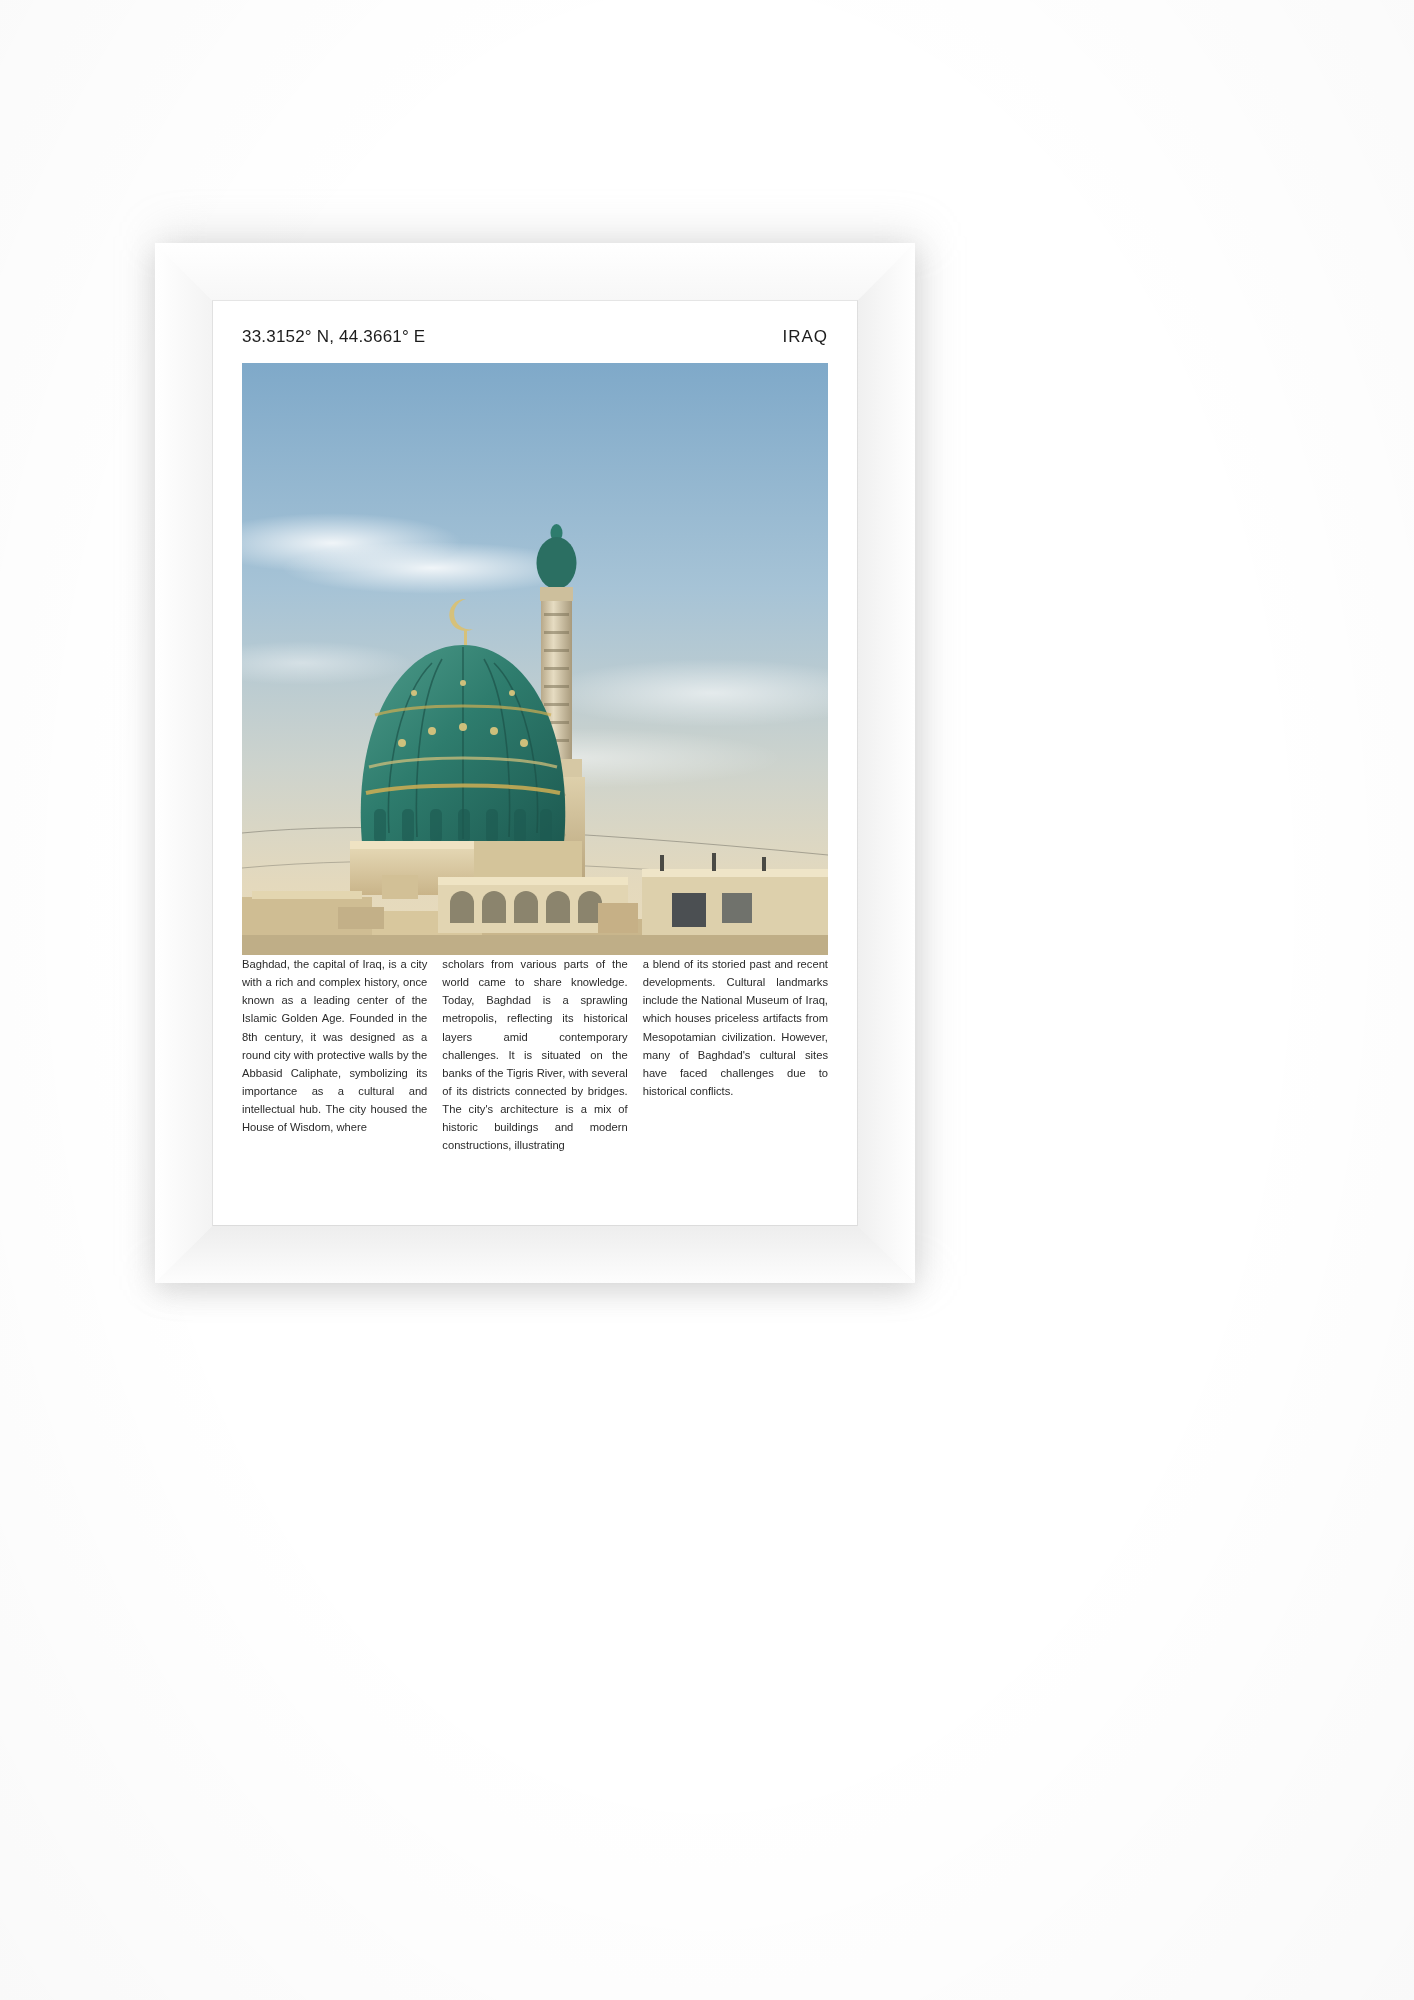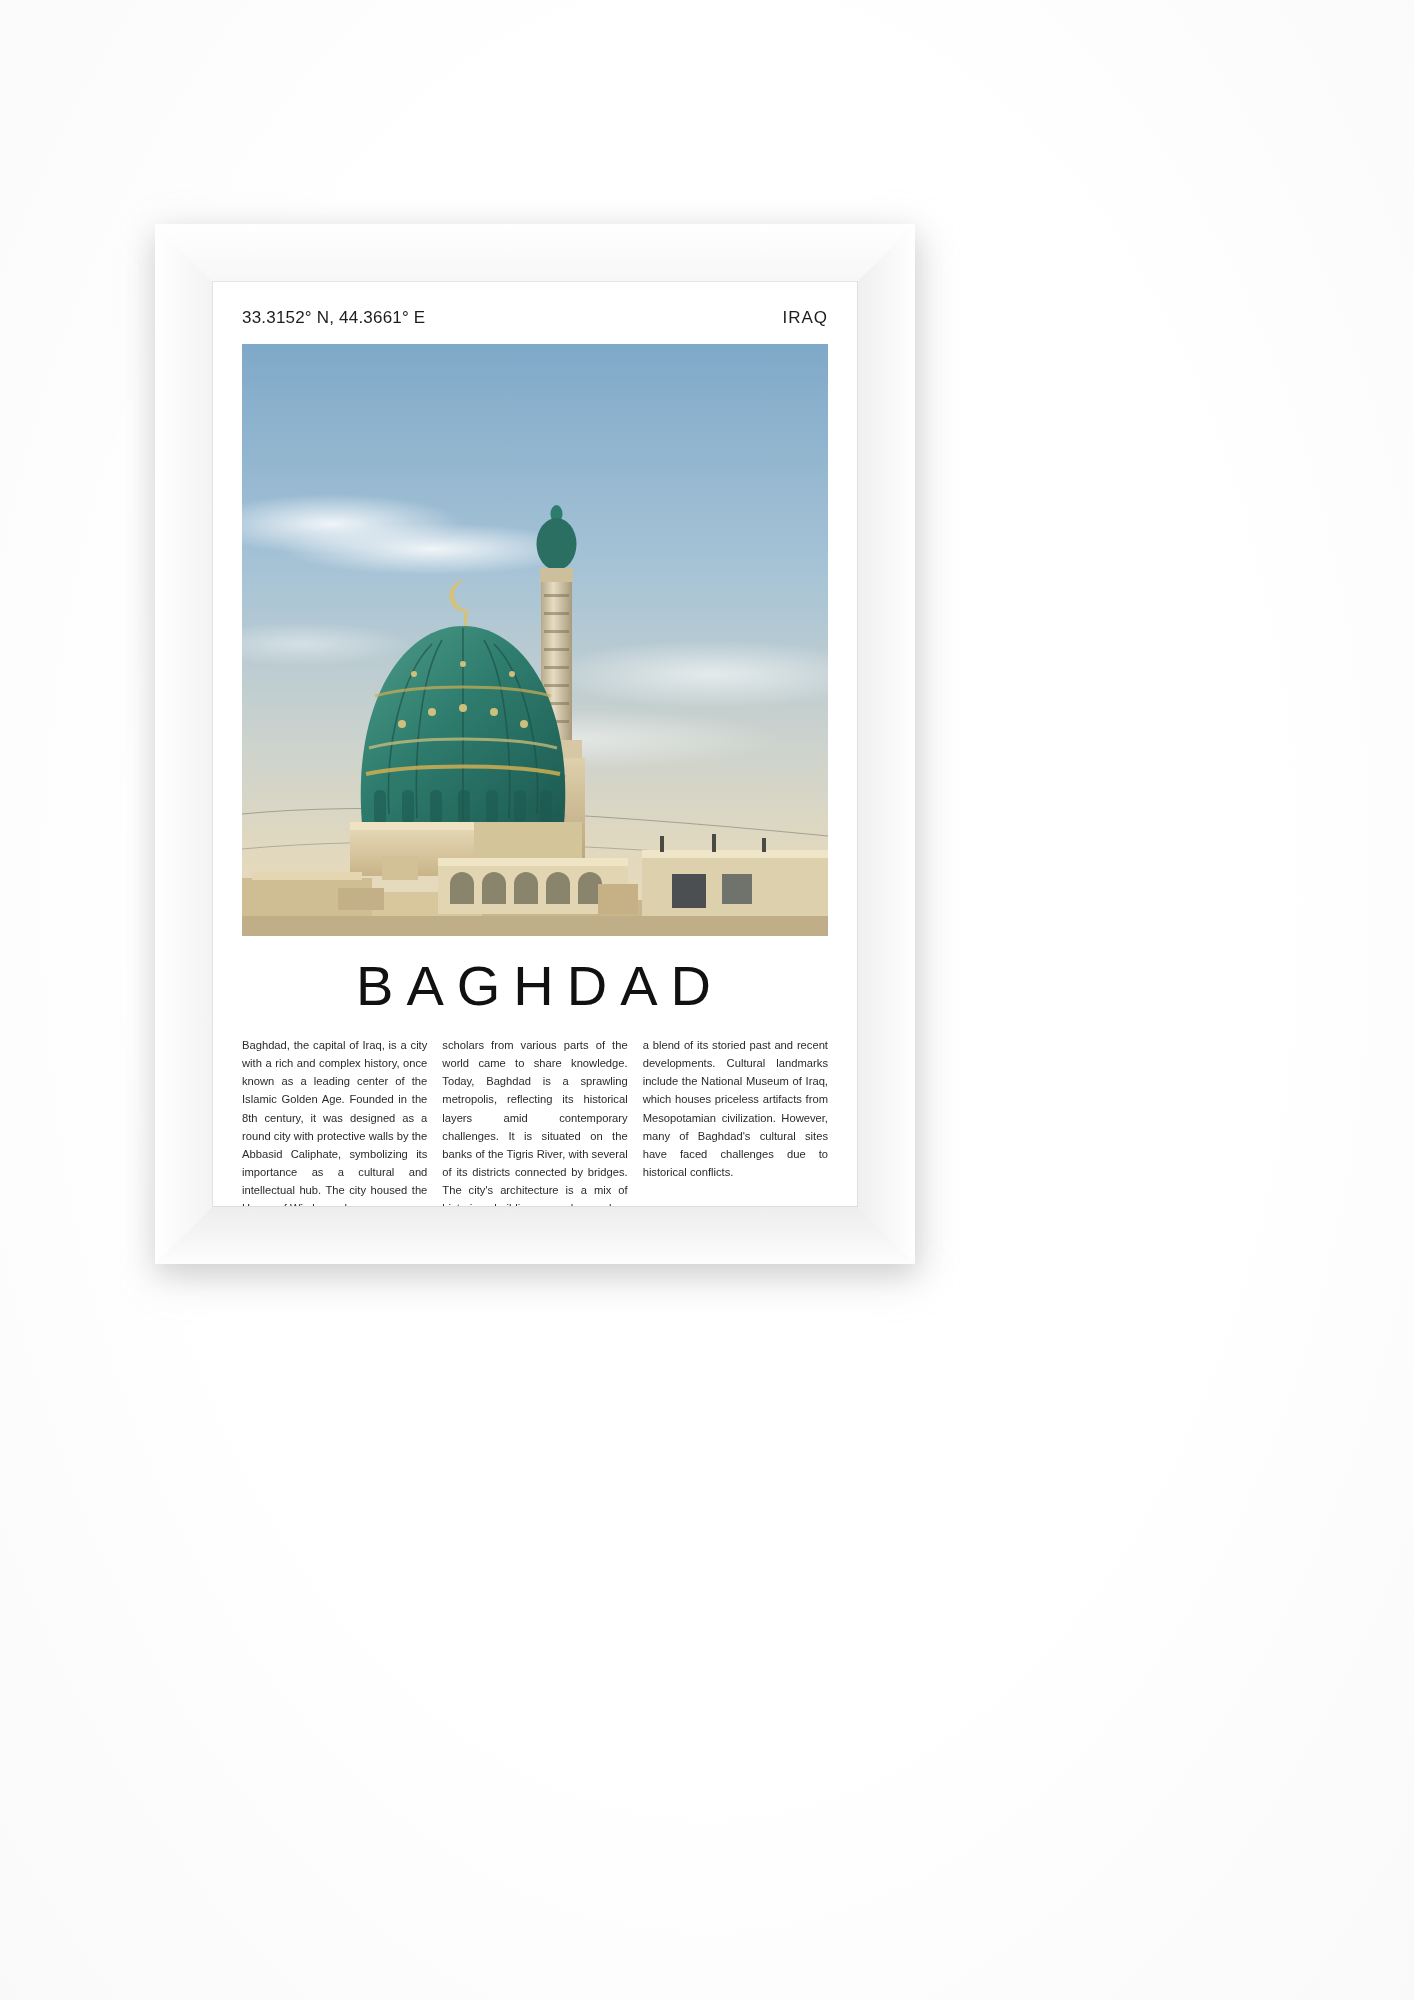--- a/index.html
+++ b/index.html
@@ -23,21 +23,21 @@
     top: 236px;
     width: 760px;
     height: 1040px;
     background: rgba(160,160,160,0.28);
     filter: blur(22px);
     border-radius: 4px;
   }
   .frame {
     position: absolute;
     left: 155px;
-    top: 224px;
+    top: 243px;
     width: 760px;
     height: 1040px;
     background: #ffffff;
     box-sizing: border-box;
   }
   
   .frame-border {
     position: absolute;
     inset: 0;
     background:
@@ -303,21 +303,20 @@
         </g>
 
         <rect x="356" y="540" width="40" height="30" fill="#c6b086"></rect>
         <rect x="140" y="512" width="36" height="24" fill="#d2c096"></rect>
         <rect x="96" y="544" width="46" height="22" fill="#c3b088"></rect>
 
         <rect x="0" y="572" width="586" height="20" fill="#bfae87"></rect>
       </svg>
     </div>
 
-    <div class="city-title">BAGHDAD</div>
 
     <div class="columns">
       <p>Baghdad, the capital of Iraq, is a city with a rich and complex history, once known as a leading center of the Islamic Golden Age. Founded in the 8th century, it was designed as a round city with protective walls by the Abbasid Caliphate, symbolizing its importance as a cultural and intellectual hub. The city housed the House of Wisdom, where</p>
       <p>scholars from various parts of the world came to share knowledge. Today, Baghdad is a sprawling metropolis, reflecting its historical layers amid contemporary challenges. It is situated on the banks of the Tigris River, with several of its districts connected by bridges. The city's architecture is a mix of historic buildings and modern constructions, illustrating</p>
       <p>a blend of its storied past and recent developments. Cultural landmarks include the National Museum of Iraq, which houses priceless artifacts from Mesopotamian civilization. However, many of Baghdad's cultural sites have faced challenges due to historical conflicts.</p>
     </div>
 
   </div>
 </div>
 

